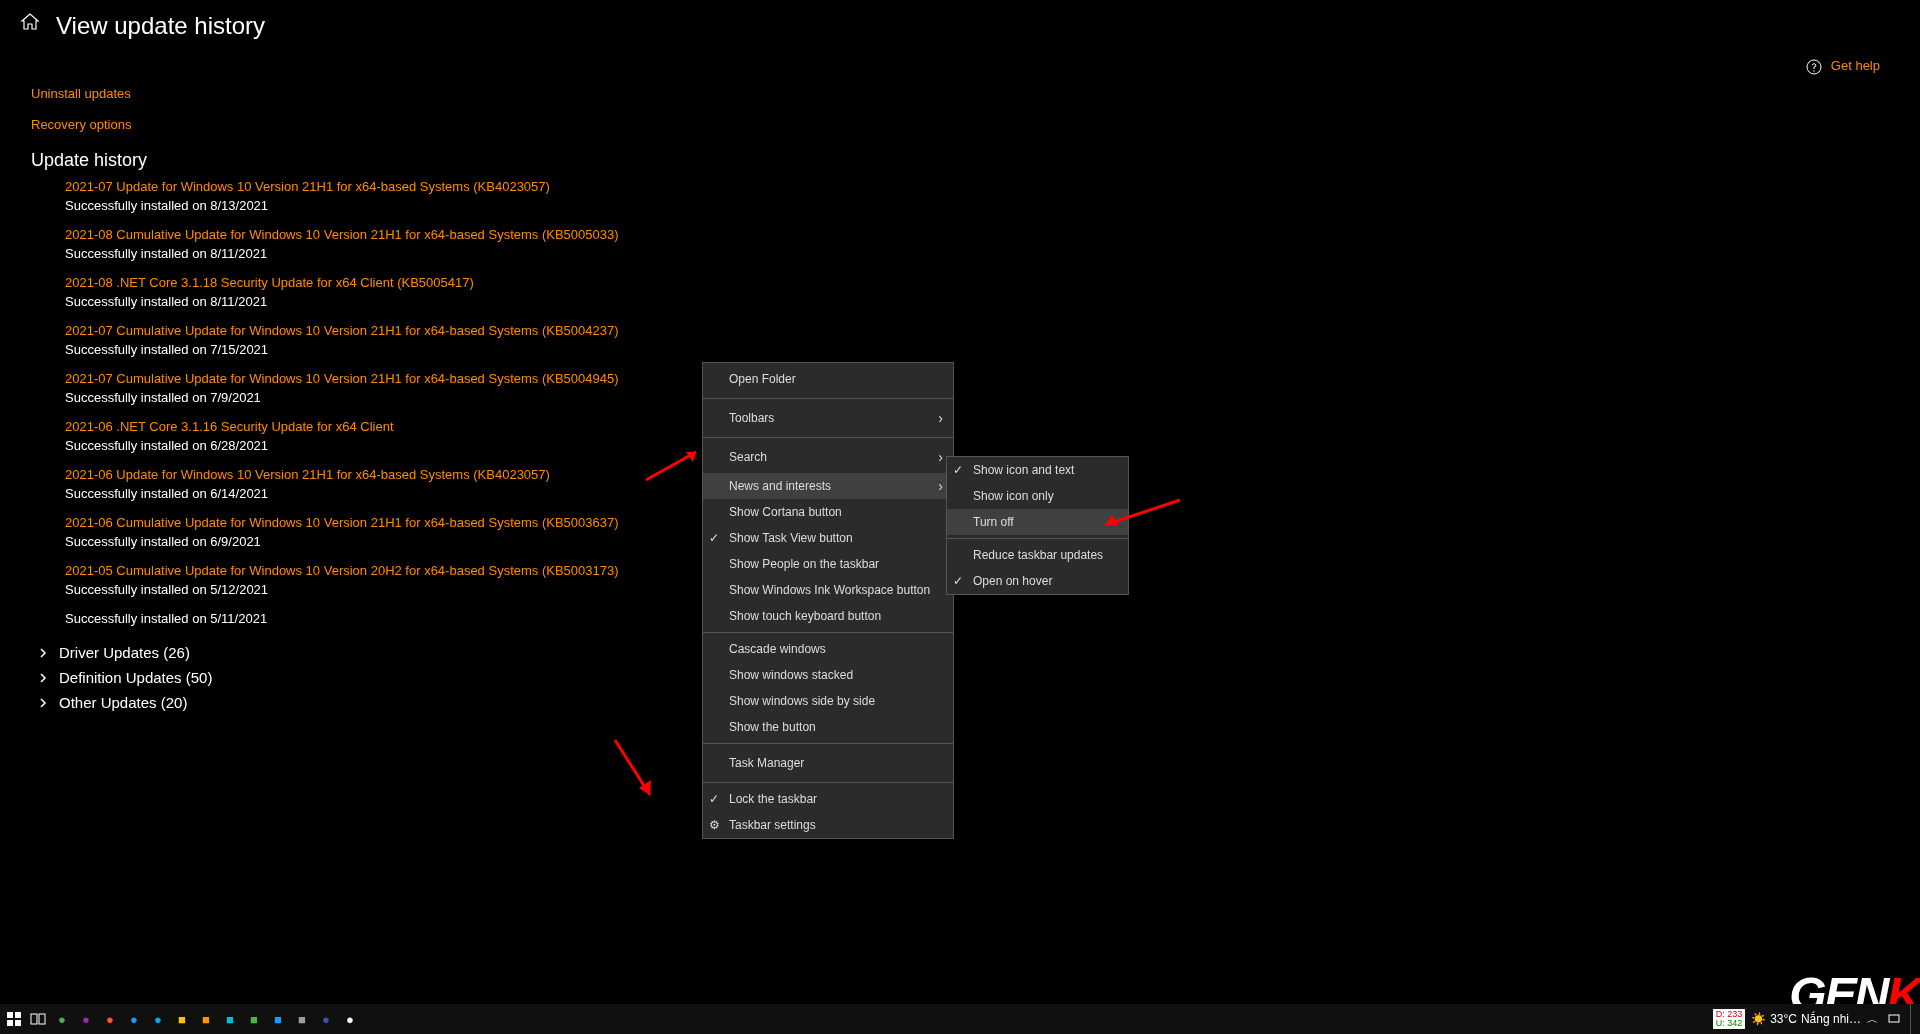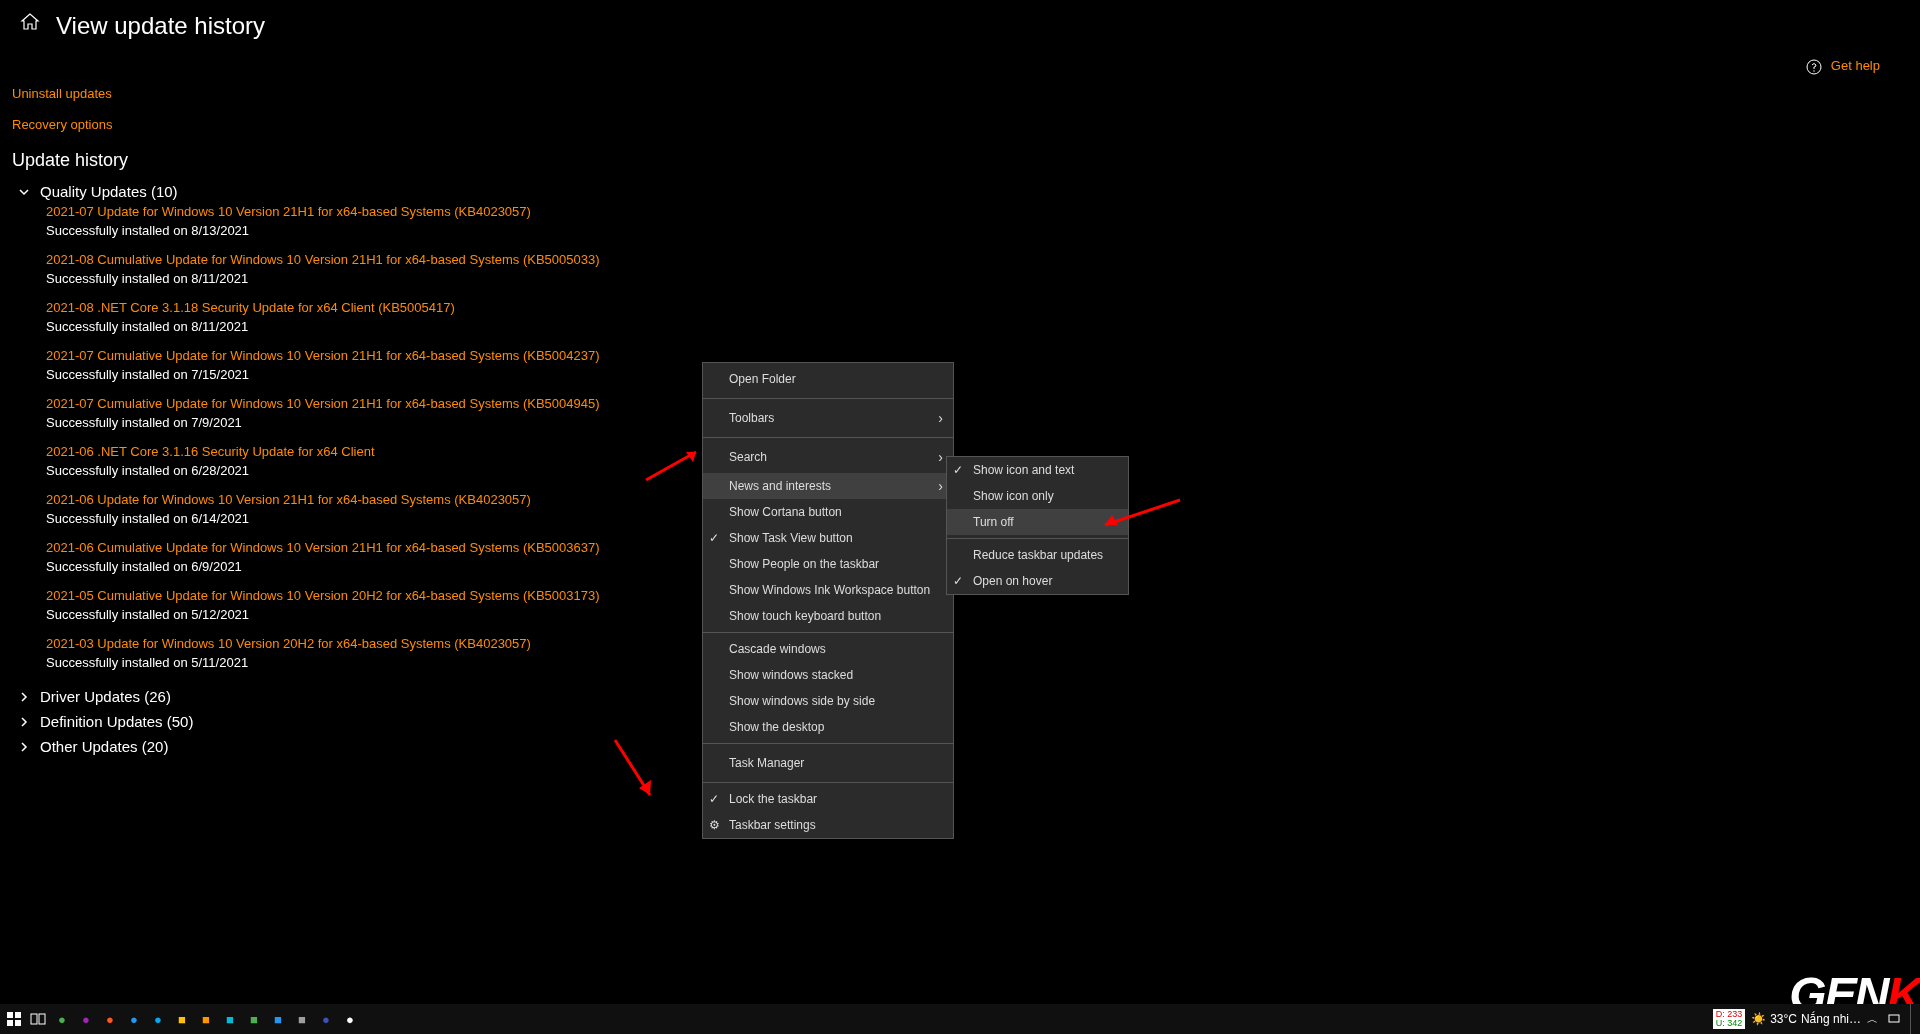--- a/index.html
+++ b/index.html
@@ -2,21 +2,21 @@
 <html><head>
 <meta charset="utf-8">
 <style>
 * { margin: 0; padding: 0; box-sizing: border-box; font-family: 'Segoe UI', Tahoma, sans-serif; }
 body { background: #000; color: #fff; width: 1920px; height: 1034px; overflow: hidden; position: relative; }
 
 .header { display: flex; padding: 12px 20px; }
 .home-icon { width: 20px; height: 20px; margin-right: 16px; cursor: pointer; }
 .page-title { font-size: 24px; font-weight: 300; }
 
-.content { padding: 0 12px; margin-top: 34px; }
+.content { padding: 0 31px; margin-top: 34px; }
 .link { color: #ff8c00; font-size: 13px; cursor: pointer; display: block; margin: 8px 0 16px 0; }
 .section-title { font-size: 18px; font-weight: 400; margin-top: 18px; margin-bottom: 8px; }
 
 .expandable { display: flex; align-items: center; cursor: pointer; padding: 4px 0; margin-left: 6px; }
 .chevron { width: 14px; height: 14px; margin-right: 8px; display: inline-flex; align-items: center; }
 .exp-label { font-size: 15px; }
 
 .update-list { margin-left: 34px; }
 .update-item { margin-bottom: 14px; }
 .update-title { color: #ff8c00; font-size: 13px; cursor: pointer; margin-bottom: 4px; }
@@ -70,28 +70,20 @@
   </span>
   <span class="page-title">View update history</span>
 </div>
 
 <div class="content">
   <span class="link">Uninstall updates</span>
   <span class="link">Recovery options</span>
 
   <div class="section-title">Update history</div>
 
-  <div class="expandable">
-    <span class="chevron">
-      <svg viewBox="0 0 12 12" width="12" height="12">
-          <path d="M2 4 L6 8 L10 4" stroke="#fff" stroke-width="1.5" fill="none"></path>
-        </svg>
-    </span>
-    <span class="exp-label">Quality Updates (10)</span>
-  </div>
 
   <div class="update-list">
     <div class="update-item">
       <div class="update-title">2021-07 Update for Windows 10 Version 21H1 for x64-based Systems (KB4023057)</div>
       <div class="update-status">Successfully installed on 8/13/2021</div>
     </div>
     <div class="update-item">
       <div class="update-title">2021-08 Cumulative Update for Windows 10 Version 21H1 for x64-based Systems (KB5005033)</div>
       <div class="update-status">Successfully installed on 8/11/2021</div>
     </div>
@@ -117,21 +109,20 @@
     </div>
     <div class="update-item">
       <div class="update-title">2021-06 Cumulative Update for Windows 10 Version 21H1 for x64-based Systems (KB5003637)</div>
       <div class="update-status">Successfully installed on 6/9/2021</div>
     </div>
     <div class="update-item">
       <div class="update-title">2021-05 Cumulative Update for Windows 10 Version 20H2 for x64-based Systems (KB5003173)</div>
       <div class="update-status">Successfully installed on 5/12/2021</div>
     </div>
     <div class="update-item">
-      <div class="update-title">2021-03 Update for Windows 10 Version 20H2 for x64-based Systems (KB4023057)</div>
       <div class="update-status">Successfully installed on 5/11/2021</div>
     </div>
   </div>
 
   <div class="expandable">
     <span class="chevron">
       <svg viewBox="0 0 12 12" width="12" height="12">
           <path d="M4 2 L8 6 L4 10" stroke="#fff" stroke-width="1.5" fill="none"></path>
         </svg>
     </span>
@@ -178,21 +169,21 @@
     <span class="check">✓</span>
     <span>Show Task View button</span>
   </div>
   <div class="cm-item">Show People on the taskbar</div>
   <div class="cm-item">Show Windows Ink Workspace button</div>
   <div class="cm-item">Show touch keyboard button</div>
   <div class="cm-sep"></div>
   <div class="cm-item">Cascade windows</div>
   <div class="cm-item">Show windows stacked</div>
   <div class="cm-item">Show windows side by side</div>
-  <div class="cm-item">Show the desktop</div>
+  <div class="cm-item">Show the button</div>
   <div class="cm-sep"></div>
   <div class="cm-item cm-item-pad">Task Manager</div>
   <div class="cm-sep"></div>
   <div class="cm-item">
     <span class="check">✓</span>
     <span>Lock the taskbar</span>
   </div>
   <div class="cm-item">
     <span class="gear-ico">⚙</span>
     <span>Taskbar settings</span>

